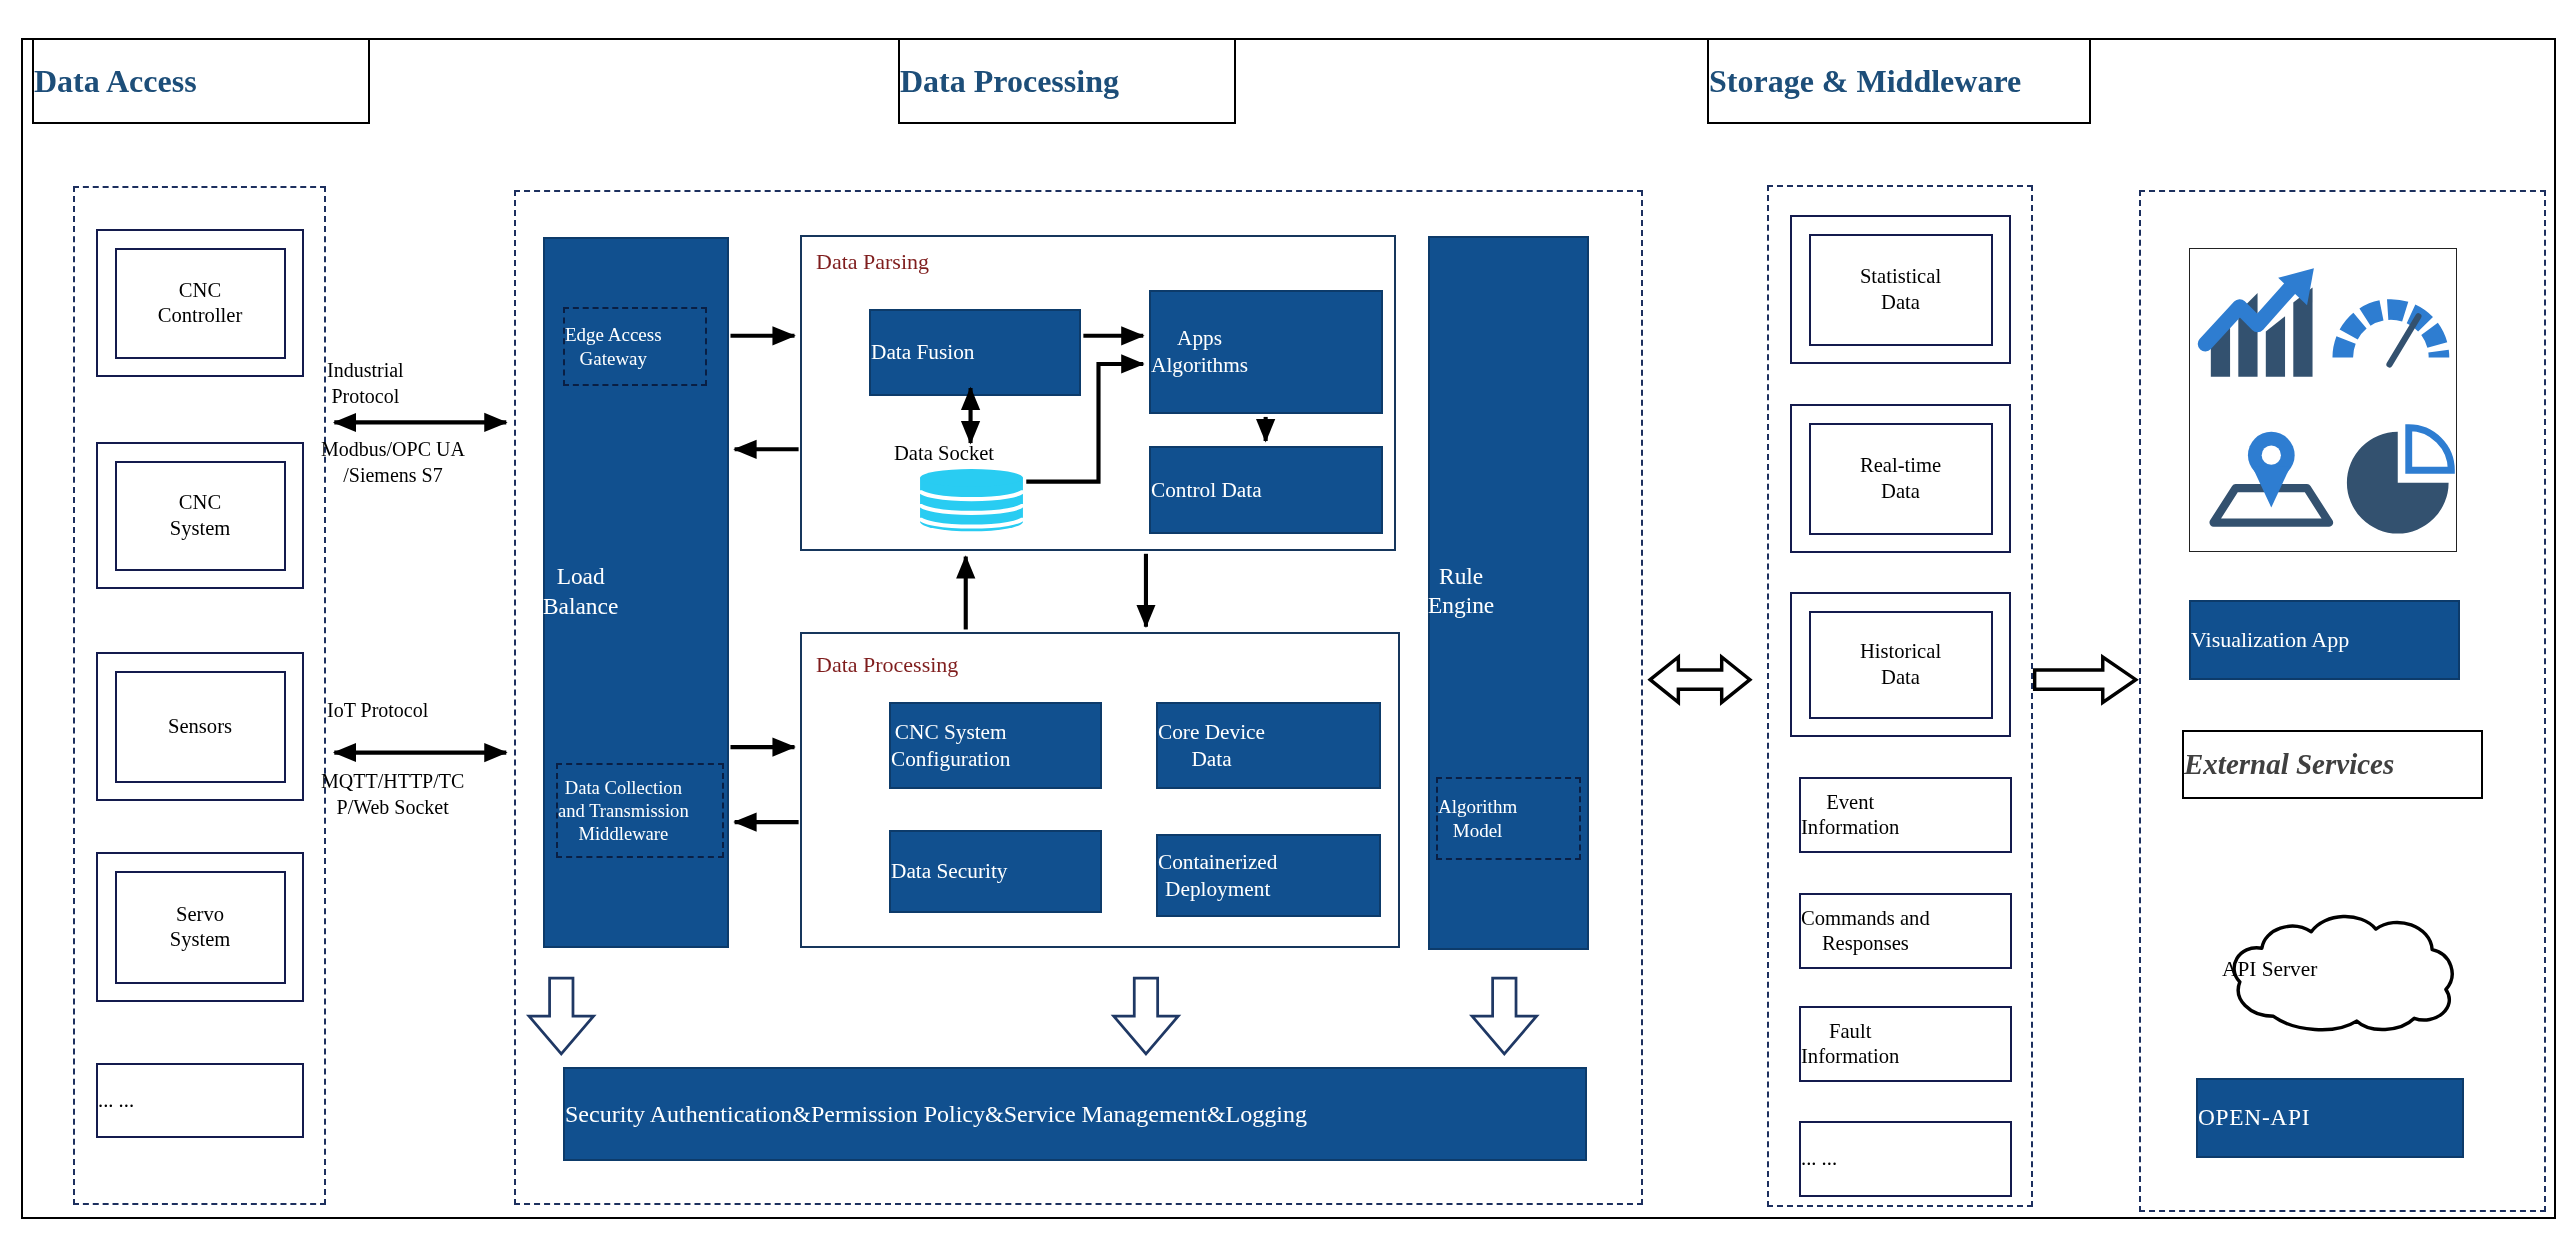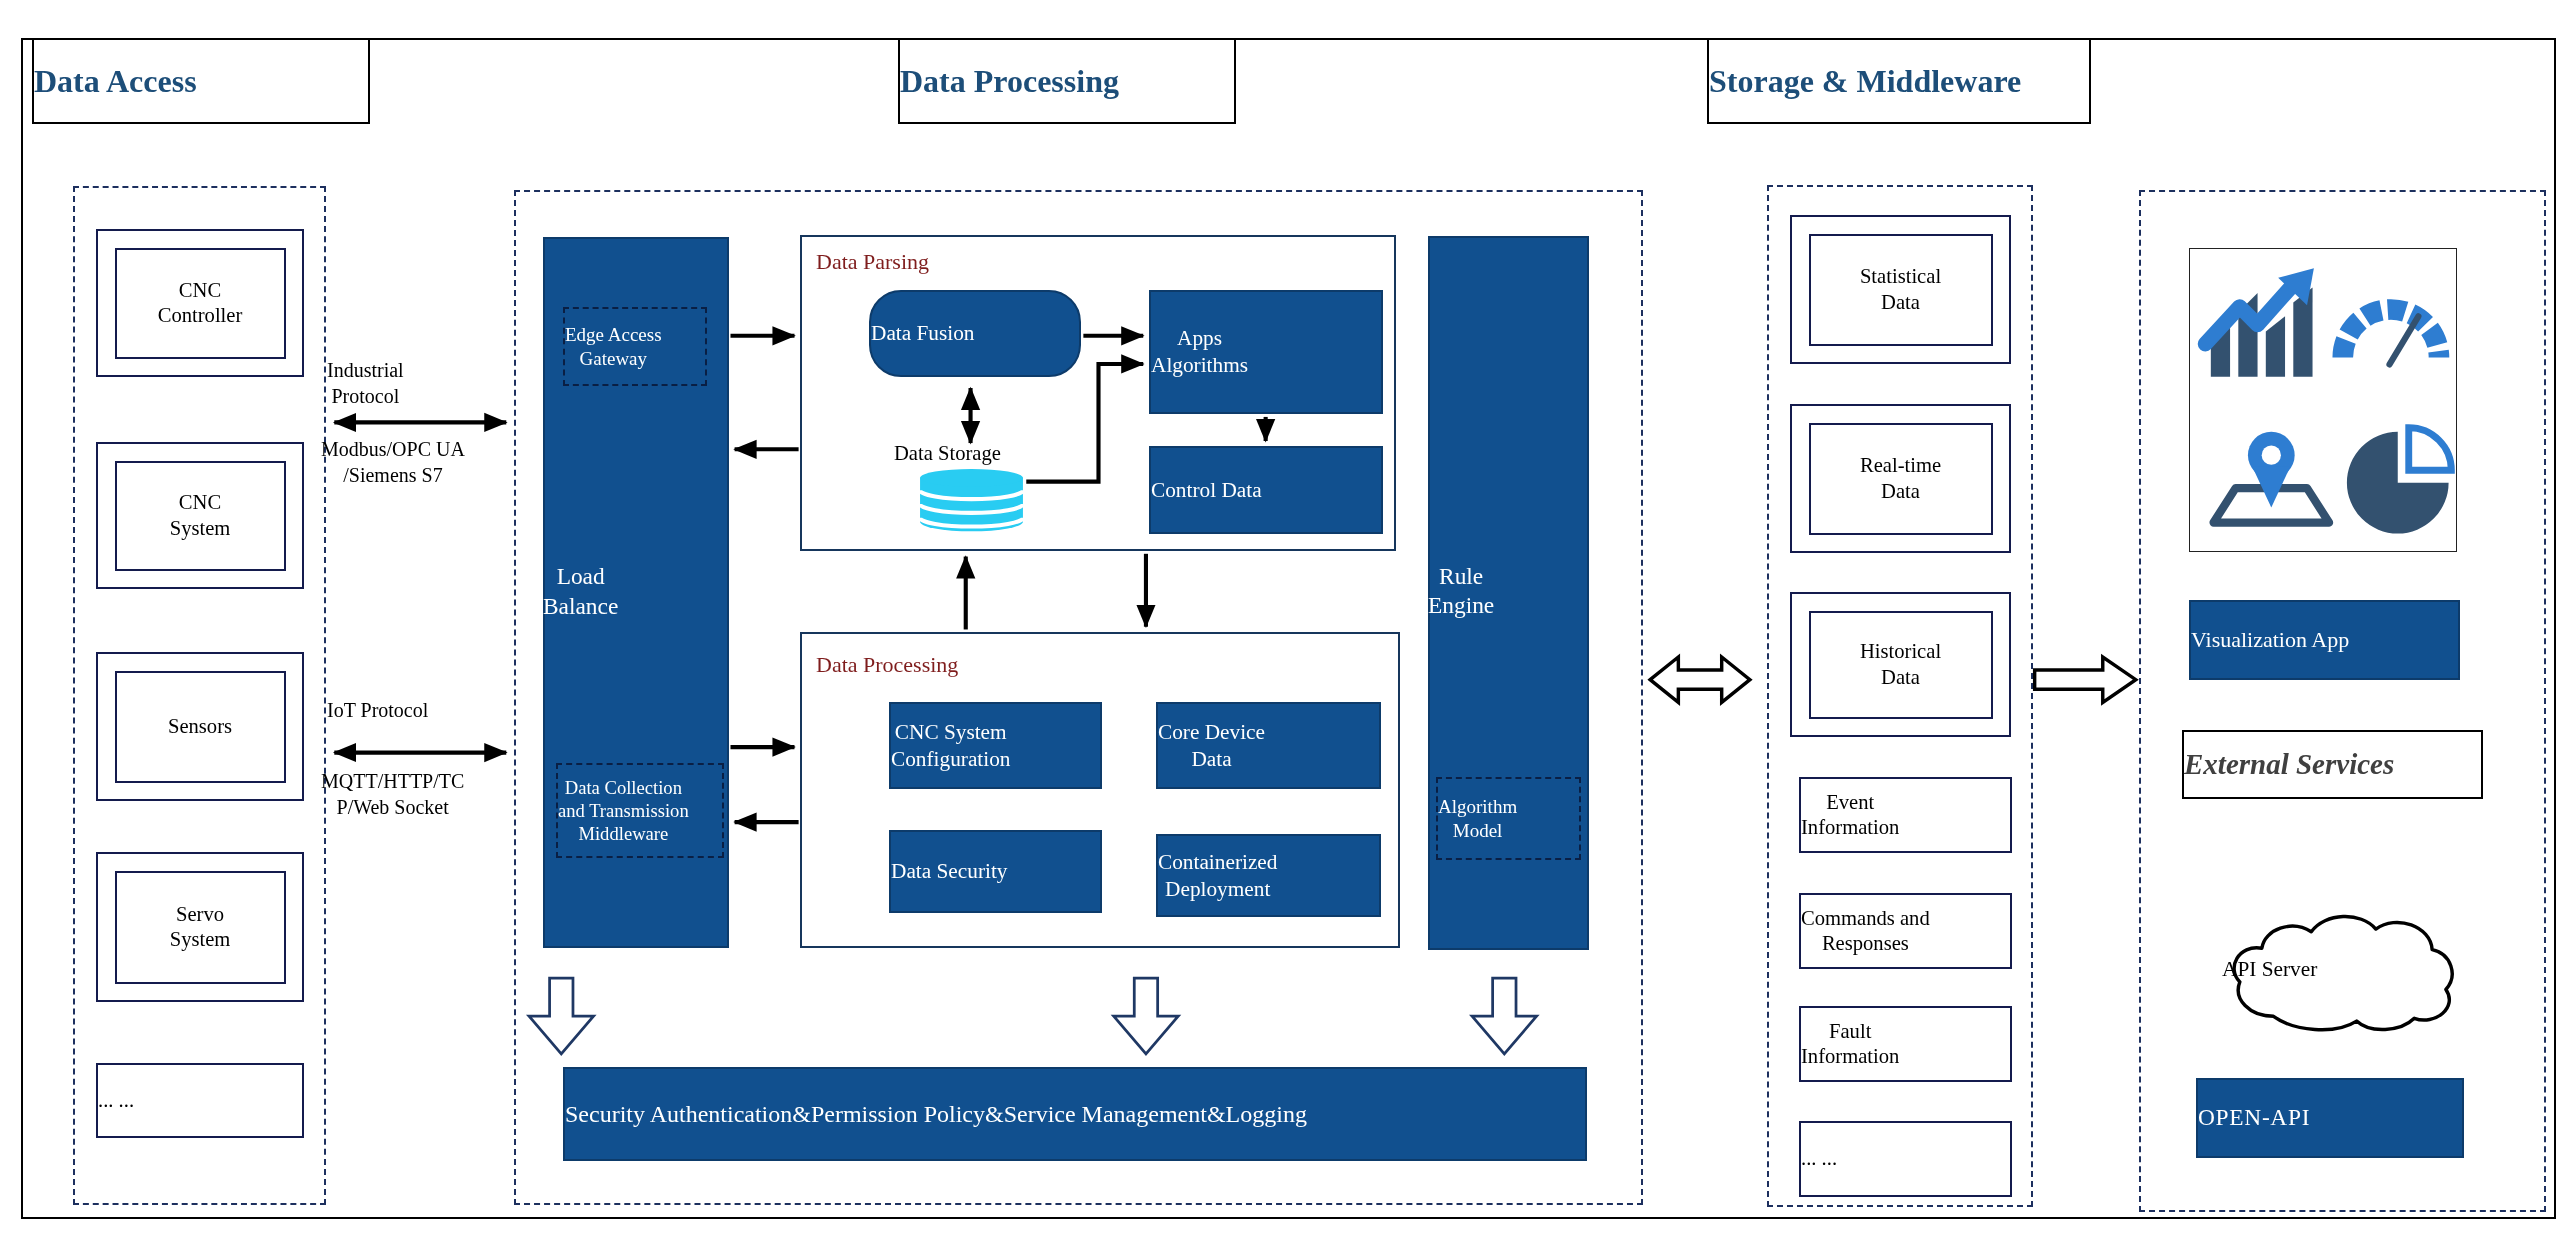--- a/index.html
+++ b/index.html
@@ -81,25 +81,25 @@
   <div class="abs bluelbl flexc pre" style="left:543px;top:547px;width:186px;height:89px;font-size:23.4px;">Load
 Balance</div>
   <div class="abs bdash flexc pre" style="left:563px;top:307px;width:144px;height:79px;font-size:19px;line-height:1.25;">Edge Access
 Gateway</div>
   <div class="abs bdash flexc pre" style="left:556px;top:763px;width:168px;height:95px;font-size:18.6px;line-height:1.25;">Data Collection
 and Transmission
 Middleware</div>
 
   <div class="abs wbox" style="left:800px;top:235px;width:596px;height:316px;"></div>
   <div class="abs wtitle" style="left:816px;top:249px;">Data Parsing</div>
-  <div class="abs blue flexc bluelbl" style="left:869px;top:290px;width:212px;height:87px;border-radius:32px;">Data Fusion</div>
+  <div class="abs blue flexc bluelbl" style="left:869px;top:309px;width:212px;height:87px;">Data Fusion</div>
   <div class="abs blue flexc bluelbl pre" style="left:1149px;top:290px;width:234px;height:124px;">Apps
 Algorithms</div>
   <div class="abs blue flexc bluelbl" style="left:1149px;top:446px;width:234px;height:88px;">Control Data</div>
-  <div class="abs flexc lbl" style="left:894px;top:439px;width:153px;height:30px;z-index:3;">Data Storage</div>
+  <div class="abs flexc lbl" style="left:894px;top:439px;width:153px;height:30px;z-index:3;">Data Socket</div>
 
   <svg class="abs" style="left:918px;top:468px;z-index:3;" width="107" height="65" viewBox="0 0 156 94">
     <path d="M3,14 v64 a75,14 0 0 0 150,0 v-64 Z" fill="#29CCF2"></path>
     <ellipse cx="78" cy="14" rx="75" ry="13" fill="#29CCF2"></ellipse>
     <path d="M3,14 a75,13 0 0 0 150,0" fill="none" stroke="#fff" stroke-width="6" transform="translate(0,18)"></path>
     <path d="M3,14 a75,13 0 0 0 150,0" fill="none" stroke="#fff" stroke-width="6" transform="translate(0,38)"></path>
     <path d="M3,14 a75,13 0 0 0 150,0" fill="none" stroke="#fff" stroke-width="6" transform="translate(0,58)"></path>
   </svg>
 
   <div class="abs wbox" style="left:800px;top:632px;width:600px;height:316px;"></div>

